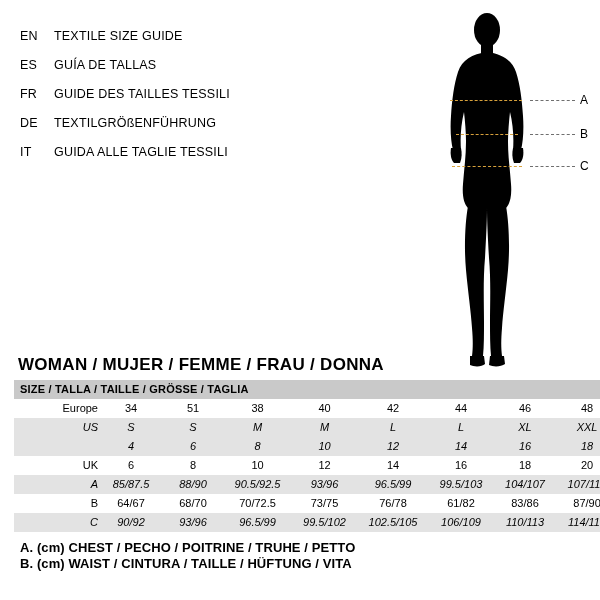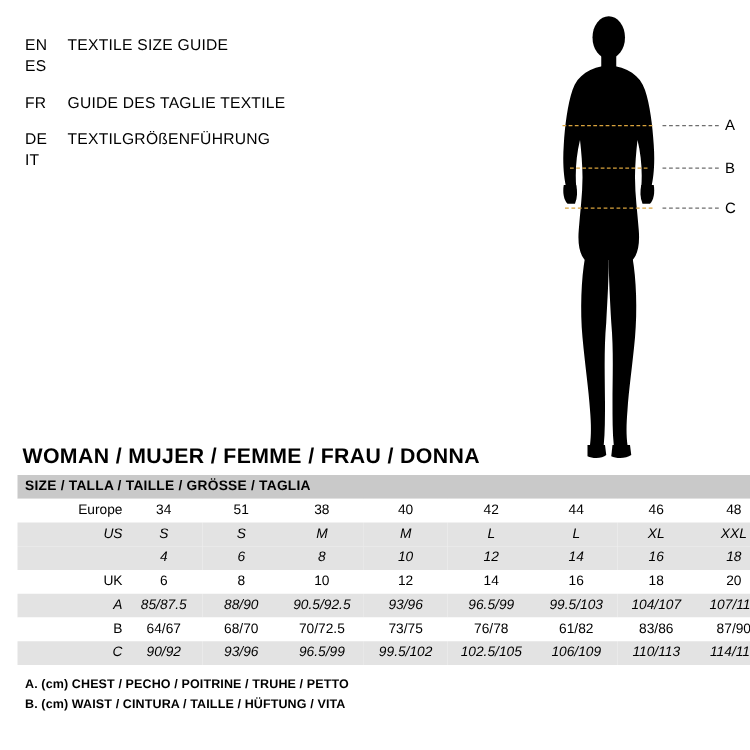--- a/index.html
+++ b/index.html
@@ -118,49 +118,51 @@
   }
 
   
   .legend {
     position: absolute;
     left: 20px;
     top: 540px;
     width: 560px;
   }
   .legend div {
-    font-size: 10px;
+    font-size: 13px;
     font-weight: bold;
     line-height: 16px;
     letter-spacing: 0.1px;
   }
 </style>
 </head>
 <body>
 
 <div class="page">
 
   <div class="langs">
     <div class="lang-row">
       <span class="lang-code">EN</span>
       <span class="lang-text">TEXTILE SIZE GUIDE</span>
     </div>
     <div class="lang-row">
       <span class="lang-code">ES</span>
+      <span class="lang-text">GUÍA DE TALLAS</span>
     </div>
     <div class="lang-row">
       <span class="lang-code">FR</span>
-      <span class="lang-text">GUIDE DES TAGLIE TEXTILE</span>
+      <span class="lang-text">GUIDE DES TAILLES TESSILI</span>
     </div>
     <div class="lang-row">
       <span class="lang-code">DE</span>
       <span class="lang-text">TEXTILGRÖßENFÜHRUNG</span>
     </div>
     <div class="lang-row">
       <span class="lang-code">IT</span>
+      <span class="lang-text">GUIDA ALLE TAGLIE TESSILI</span>
     </div>
   </div>
 
   <div class="figure">
     <svg width="170" height="365" viewBox="0 0 170 365">
       <g fill="#000000">
 
         <ellipse cx="67" cy="22" rx="13" ry="17"></ellipse>
 
         <rect x="61" y="36" width="12" height="12"></rect>

